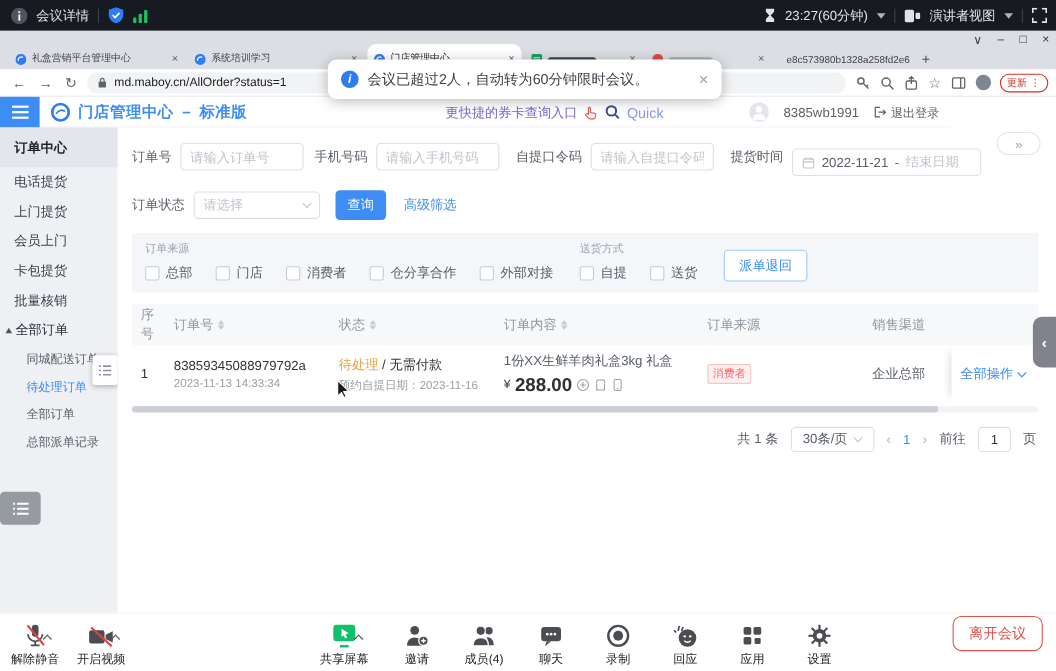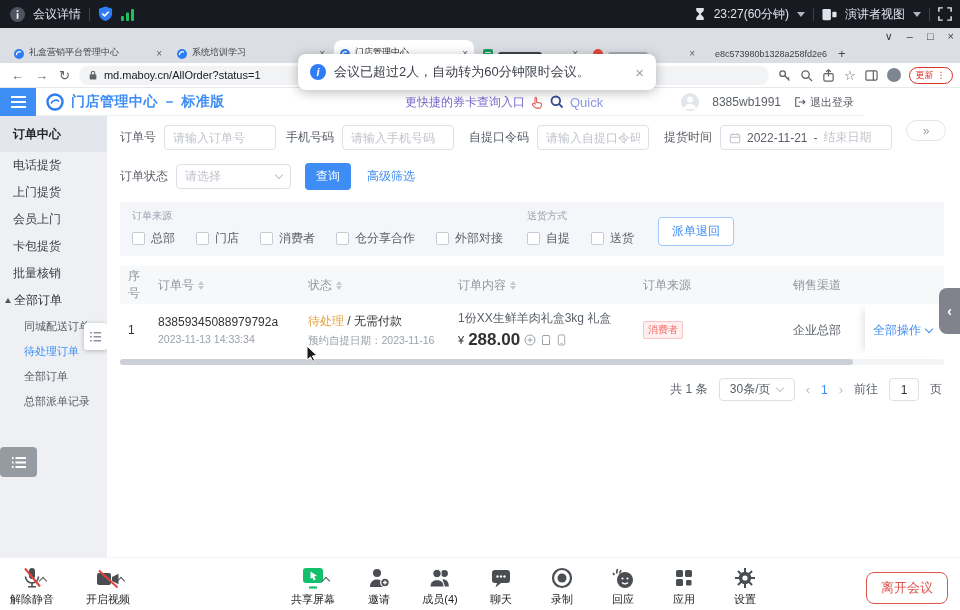--- a/index.html
+++ b/index.html
@@ -79,21 +79,21 @@
   .main { position:absolute; left:107px; top:116px; right:0; bottom:53px; background:#fff; padding:9px 16px 0 13px; }
   .collapse-pill { position:absolute; right:14px; top:4px; width:40px; height:21px; border:1px solid #e2e5ea;
                    border-radius:11px; background:#fff; color:#9aa0a8; font-size:12px;
                    display:flex; align-items:center; justify-content:center; }
   .frow { display:flex; align-items:center; gap:8px; }
   .flabel { font-size:12px; color:#5a6068; white-space:nowrap; }
   .inp { width:112px; height:25px; border:1px solid #dcdfe6; border-radius:4px; padding:0 8px;
          font-size:12px; color:#333; background:#fff; font-family:inherit; }
   .inp::placeholder { color:#c0c4cc; }
   .datebox { width:172px; height:25px; border:1px solid #dcdfe6; border-radius:4px; display:flex;
-             align-items:center; gap:6px; padding:0 8px; }
+             align-items:center; gap:6px; padding:0 8px;margin-top:10px; }
   .dval { font-size:12px; color:#5a6068; } .dph { font-size:12px; color:#c0c4cc; }
   .frow2 { margin-top:13px; }
   .selbox { width:115px; height:25px; border:1px solid #dcdfe6; border-radius:4px; display:flex;
             align-items:center; justify-content:space-between; padding:0 8px; color:#c0c4cc; font-size:12px; }
   .chev { width:6px; height:6px; border-right:1.3px solid #c0c4cc; border-bottom:1.3px solid #c0c4cc;
           transform:rotate(45deg); margin-top:-3px; }
   .btn-primary { width:46px; height:27px; background:#3d8df5; color:#fff; border-radius:4px; font-size:12px;
                  display:flex; align-items:center; justify-content:center; margin-left:6px; }
   .tlink { color:#3d8df5; font-size:12px; margin-left:8px; }
 
@@ -139,28 +139,28 @@
   
   .rhandle { position:absolute; right:0; top:288px; width:21px; height:46px; background:rgba(96,100,110,.8);
              border-radius:8px 0 0 8px; color:#fff; display:flex; align-items:center; justify-content:center;
              font-size:14px; font-weight:bold; z-index:40; }
   .listbtn { position:absolute; left:0; top:447px; width:37px; height:30px; background:rgba(138,142,150,.88);
              border-radius:4px; display:flex; align-items:center; justify-content:center; z-index:40; }
   .cursor { position:absolute; left:306px; top:345px; z-index:70; }
 
   
   .bottombar { position:absolute; left:0; bottom:0; width:960px; height:53px; background:#fff; border-top:1px solid #f2f3f5; }
-  .bb-left { position:absolute; left:6px; top:7px; display:flex; gap:24px; }
+  .bb-left { position:absolute; left:6px; top:7px; display:flex; gap:8px; }
   .bb-center { position:absolute; left:282px; top:7px; display:flex; gap:9px; }
   .bb-item { min-width:52px; display:flex; flex-direction:column; align-items:center; gap:3px;
              position:relative; font-size:11px; color:#1f1f1f; padding:0 3px; }
   .bb-item .ic { height:24px; display:flex; align-items:flex-end; justify-content:center; position:relative; }
   .bb-caret { position:absolute; right:-4px; top:13px; width:6px; height:6px;
               border-left:1.5px solid #555; border-top:1.5px solid #555; transform:rotate(45deg); }
-  .leavebtn { position:absolute; right:12px; top:14px; padding:6px 14px; border:1.5px solid #e0524c;
+  .leavebtn { position:absolute; right:12px; top:2px; padding:6px 14px; border:1.5px solid #e0524c;
               border-radius:8px; color:#e0524c; font-size:13px; background:#fff; }
 </style>
 </head>
 <body>
 
 <div class="topbar">
   <div class="grp l">
     <svg width="15" height="15" viewBox="0 0 15 15">
         <circle cx="7.5" cy="7.5" r="7.5" fill="#4d535f"></circle>
         <rect x="6.7" y="3.2" width="1.7" height="1.7" fill="#fff"></rect>

